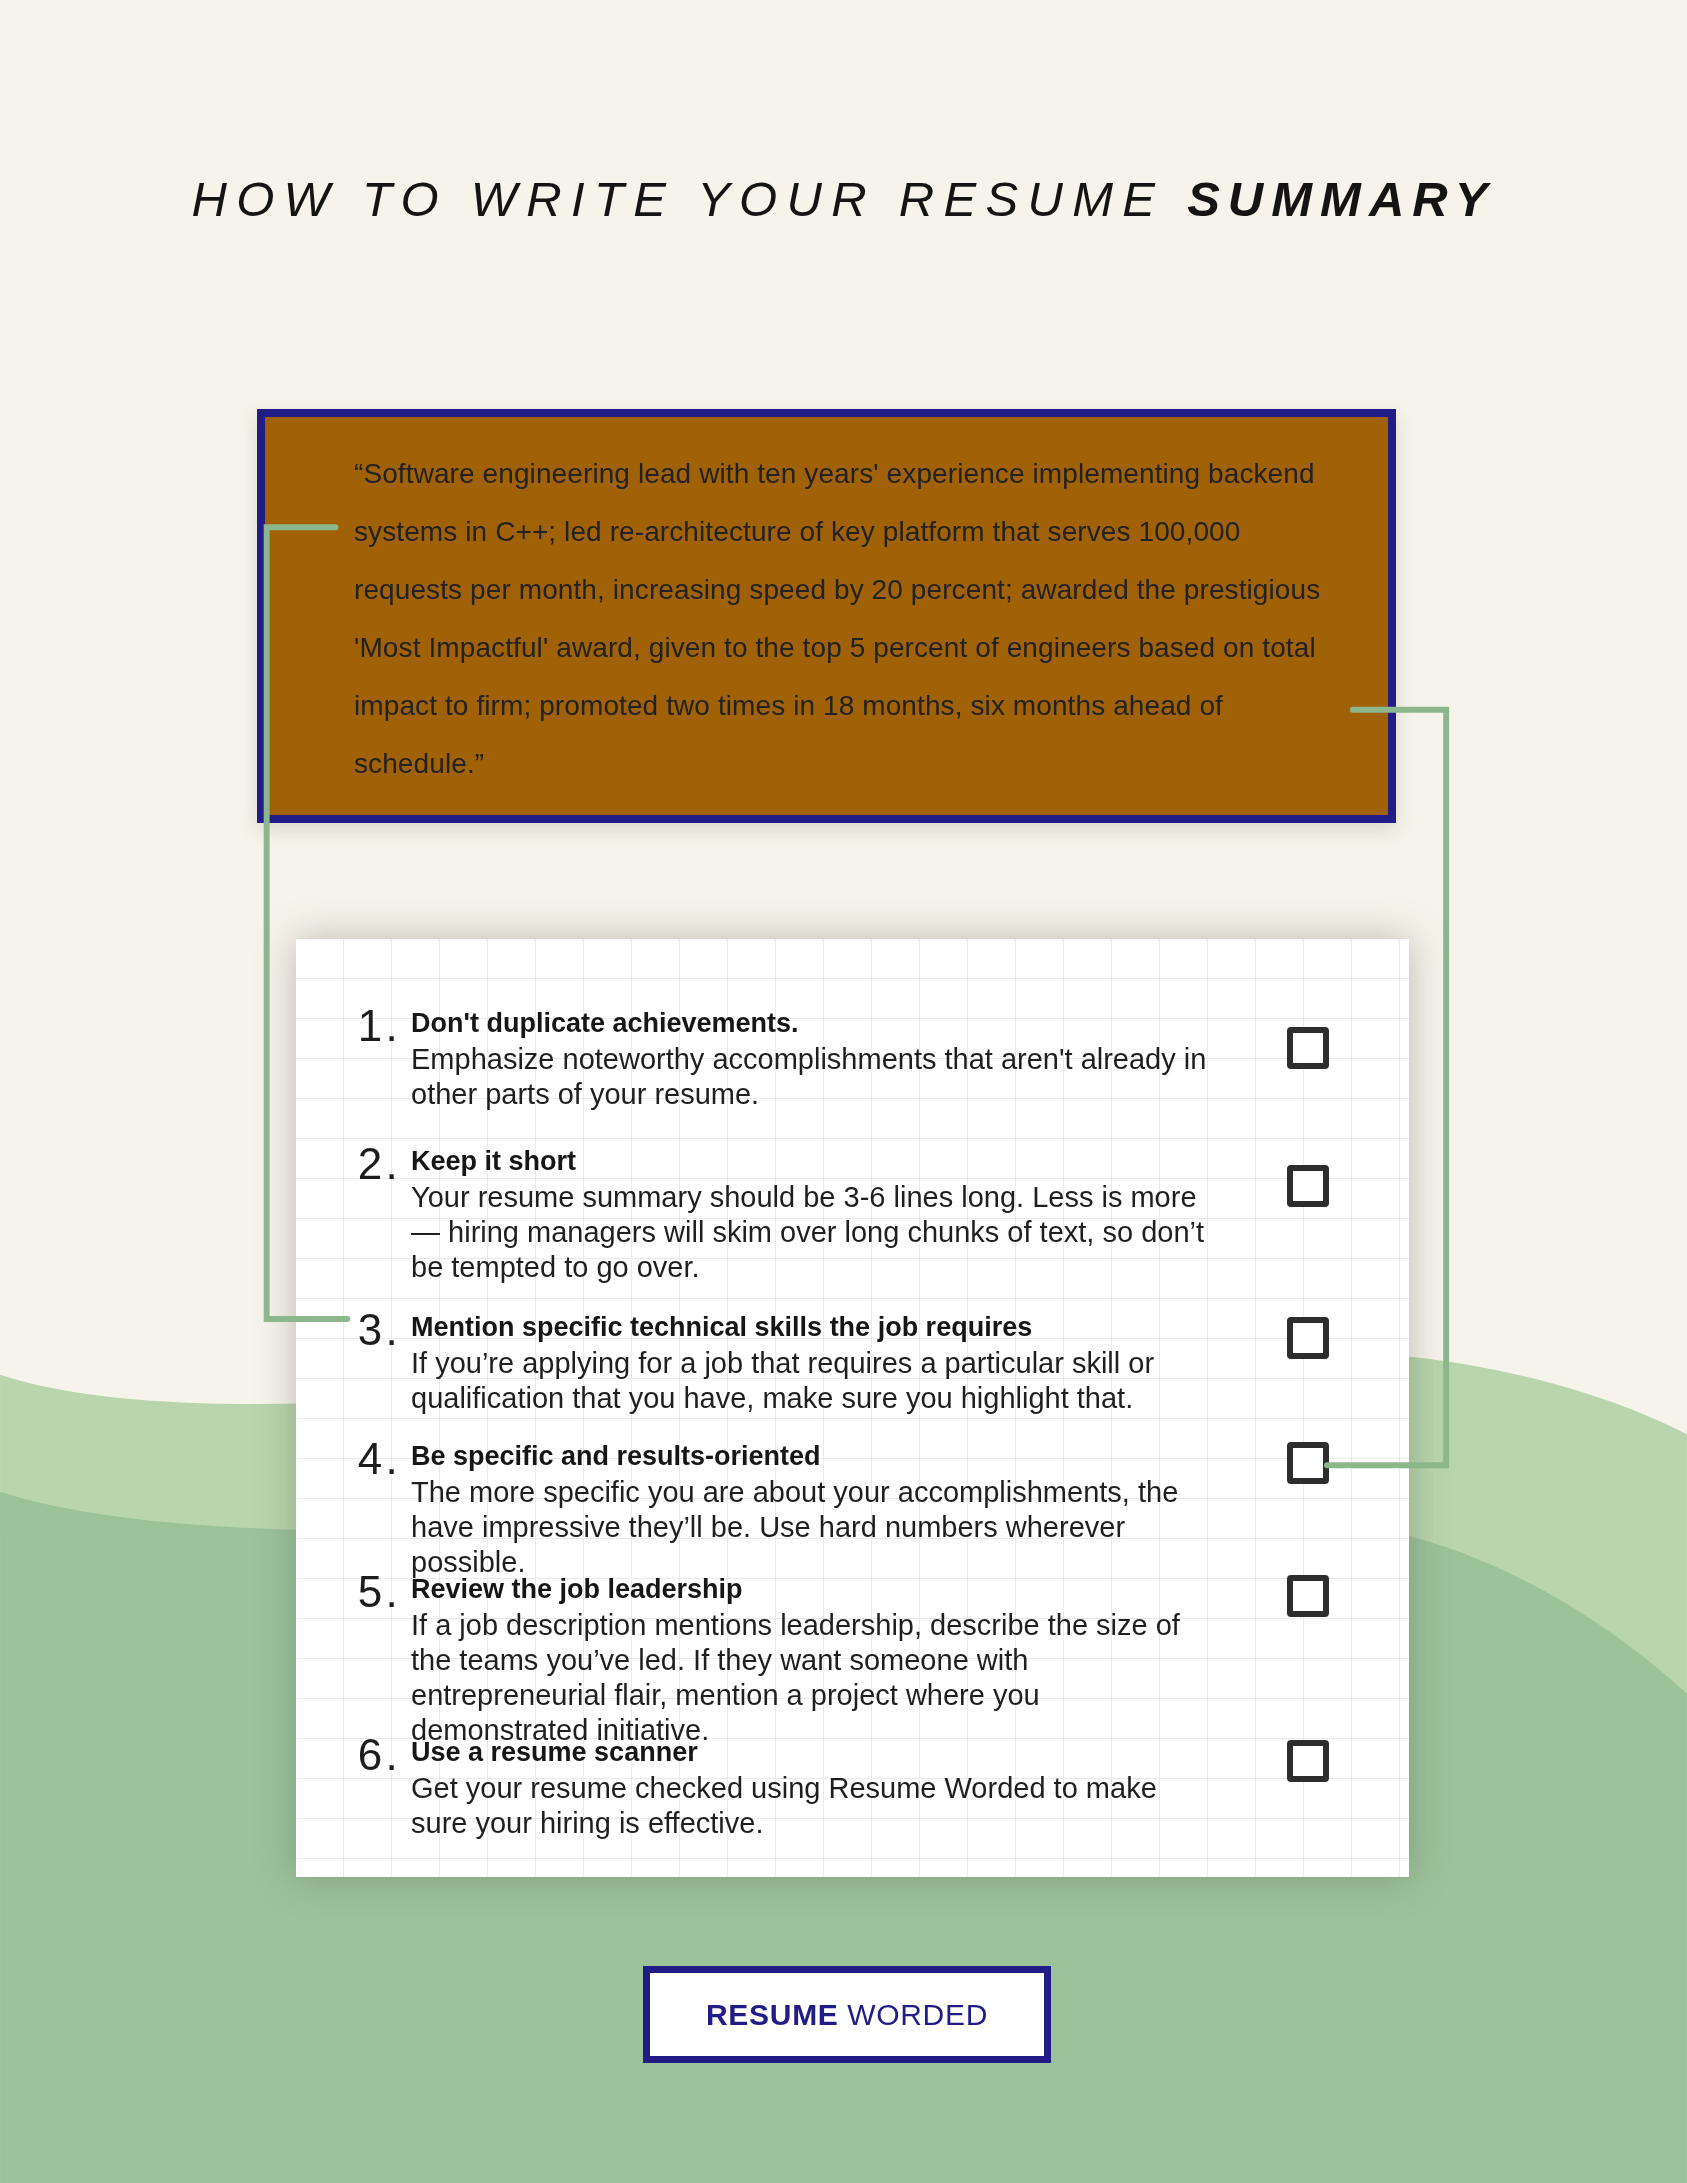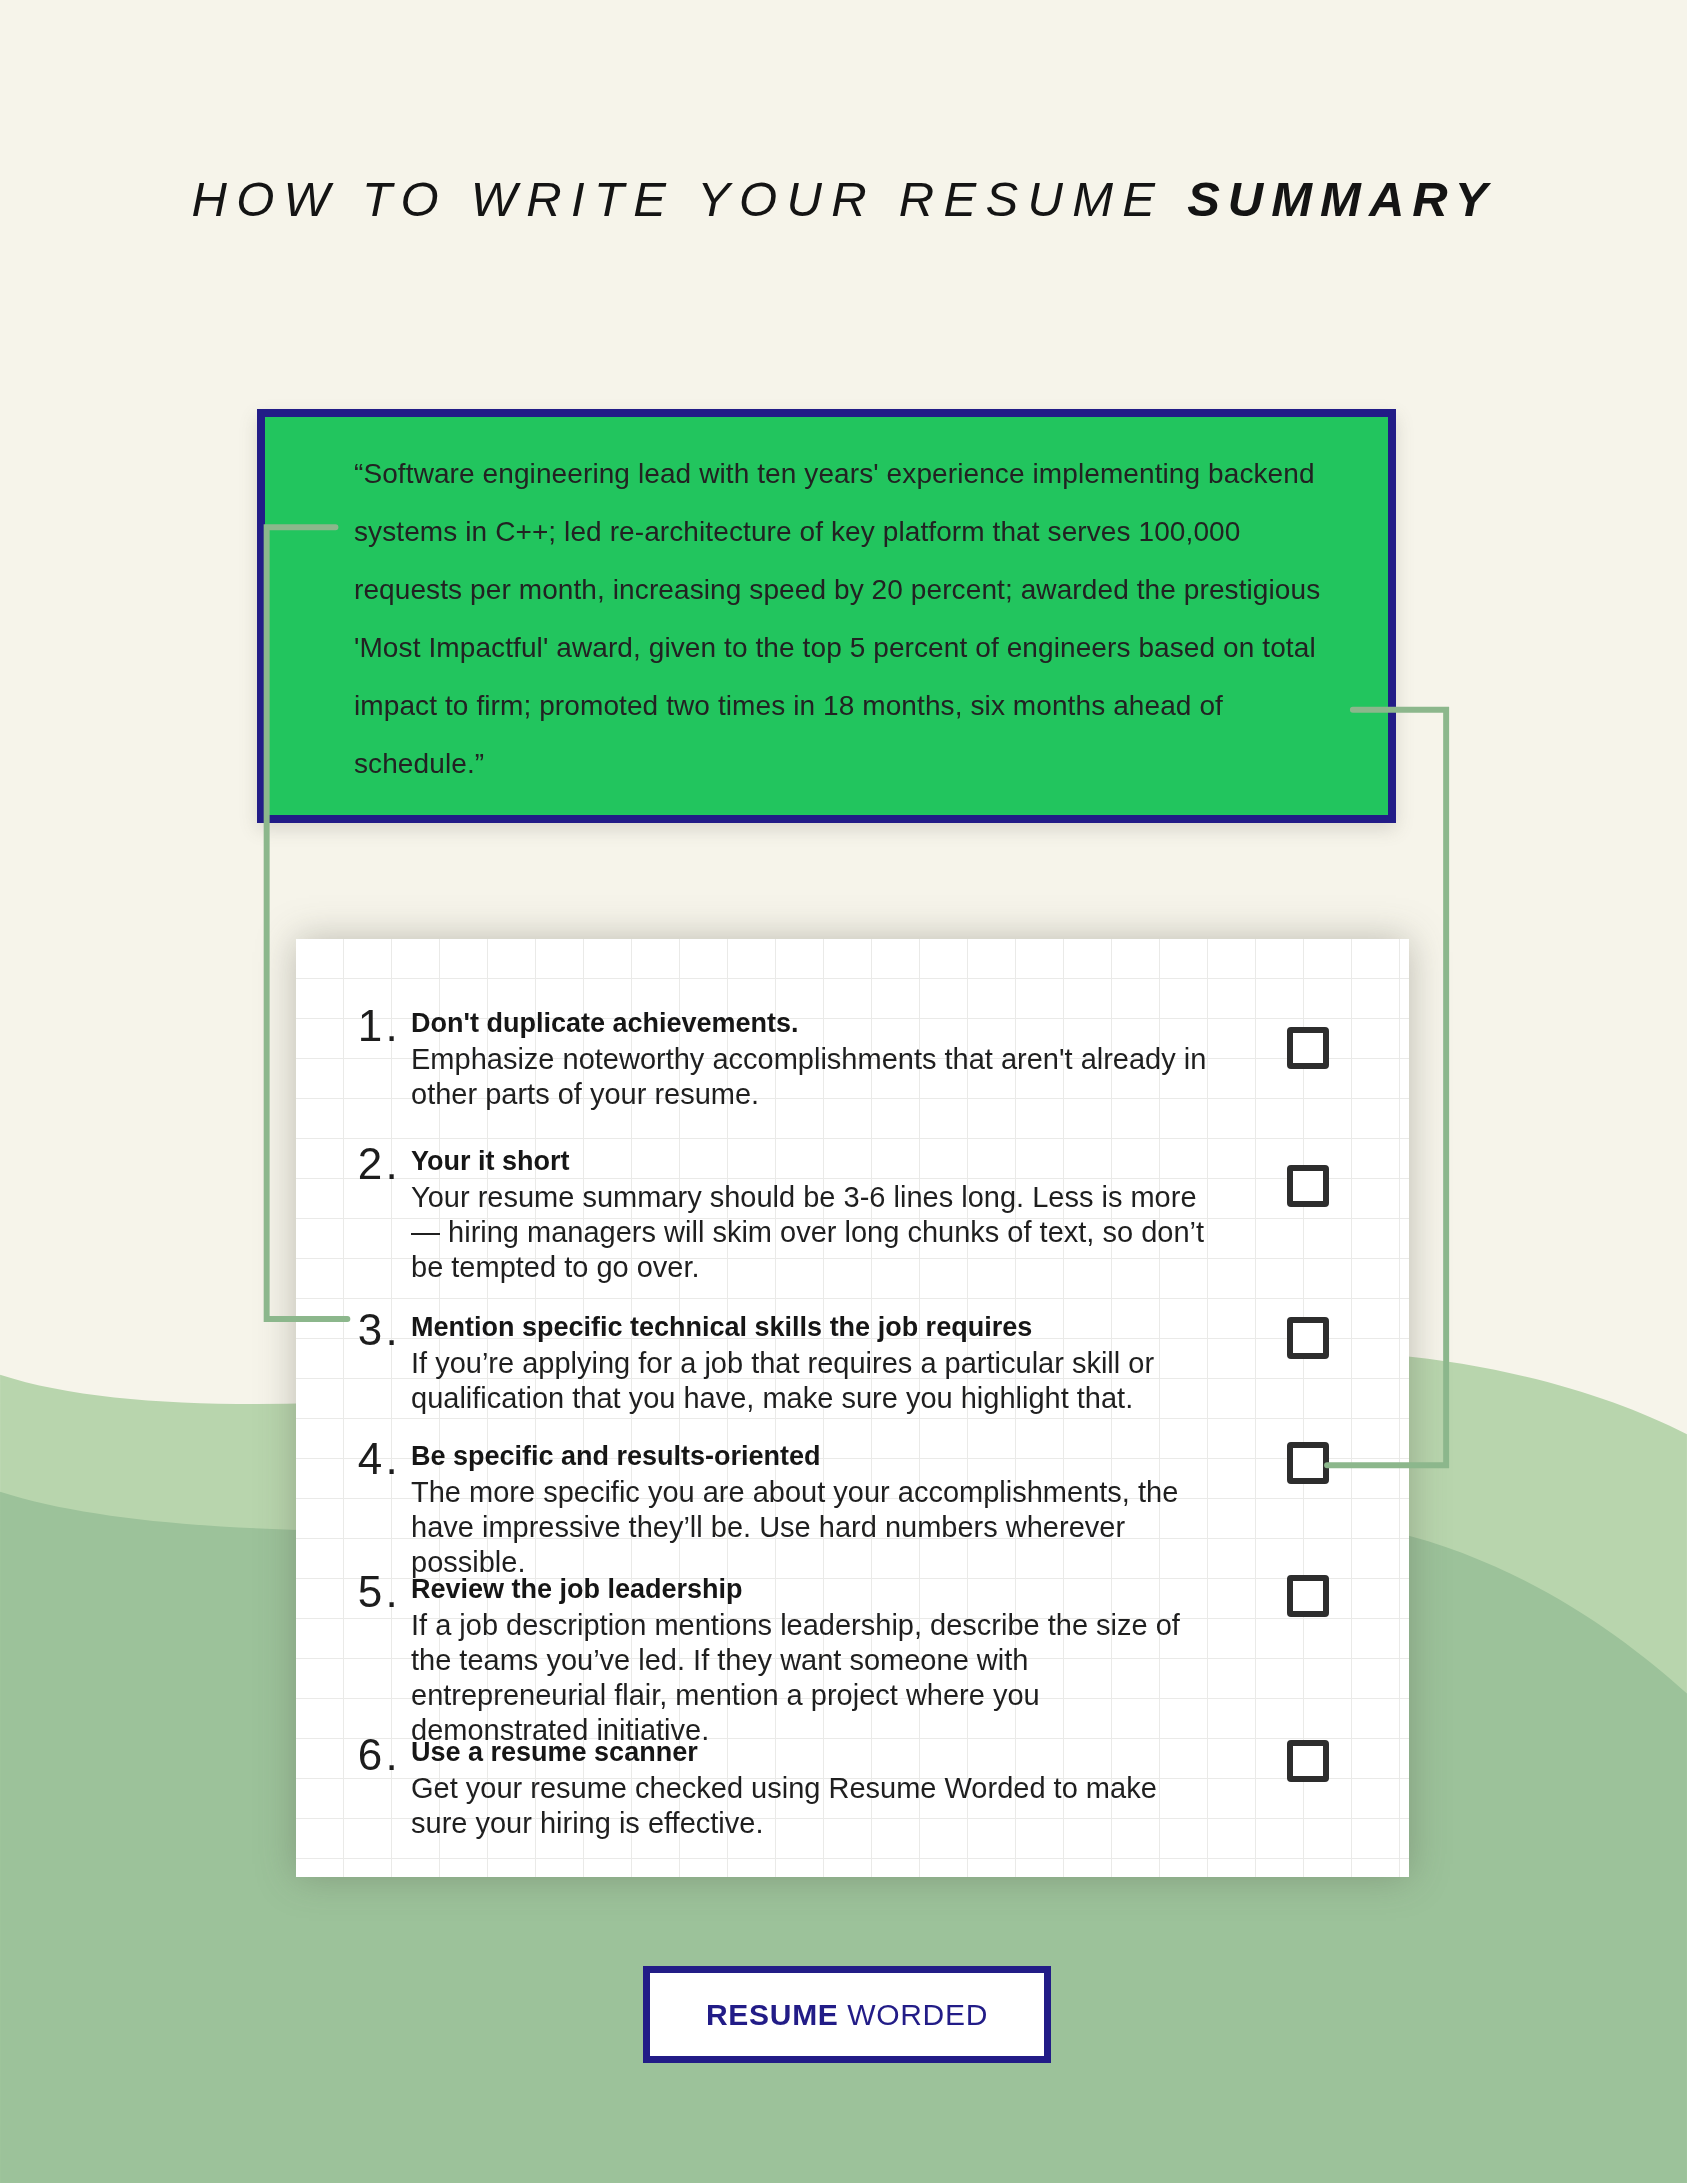--- a/index.html
+++ b/index.html
@@ -38,21 +38,21 @@
     font-style: italic;
   }
   .main-title .title-bold { font-weight: 700; letter-spacing: 8px; }
 
   
   .quote-box {
     position: absolute;
     left: 257px; top: 409px;
     width: 1139px; height: 414px;
     border: 8px solid #221c87;
-    background: #22c55e;
+    background: #a16207;
     box-shadow: 0 6.6px 17px rgba(90, 90, 80, 0.18);
     z-index: 10;
   }
   .quote-text {
     position: absolute;
     left: 89px; top: 28px;
     width: 976px;
     font-size: 28px;
     line-height: 58px;
     color: #222222;
@@ -163,21 +163,21 @@
       <div class="item-content">
         <div class="item-title">Don't duplicate achievements.</div>
         <div class="item-body">Emphasize noteworthy accomplishments that aren't already in other parts of your resume.</div>
       </div>
     </div>
     <div class="checkbox" style="top:88px;"></div>
 
     <div class="check-item" style="top:206px;">
       <div class="item-number">2.</div>
       <div class="item-content">
-        <div class="item-title">Your it short</div>
+        <div class="item-title">Keep it short</div>
         <div class="item-body">Your resume summary should be 3-6 lines long. Less is more — hiring managers will skim over long chunks of text, so don’t be tempted to go over.</div>
       </div>
     </div>
     <div class="checkbox" style="top:226px;"></div>
 
     <div class="check-item" style="top:372px;">
       <div class="item-number">3.</div>
       <div class="item-content">
         <div class="item-title">Mention specific technical skills the job requires</div>
         <div class="item-body">If you’re applying for a job that requires a particular skill or qualification that you have, make sure you highlight that.</div>

